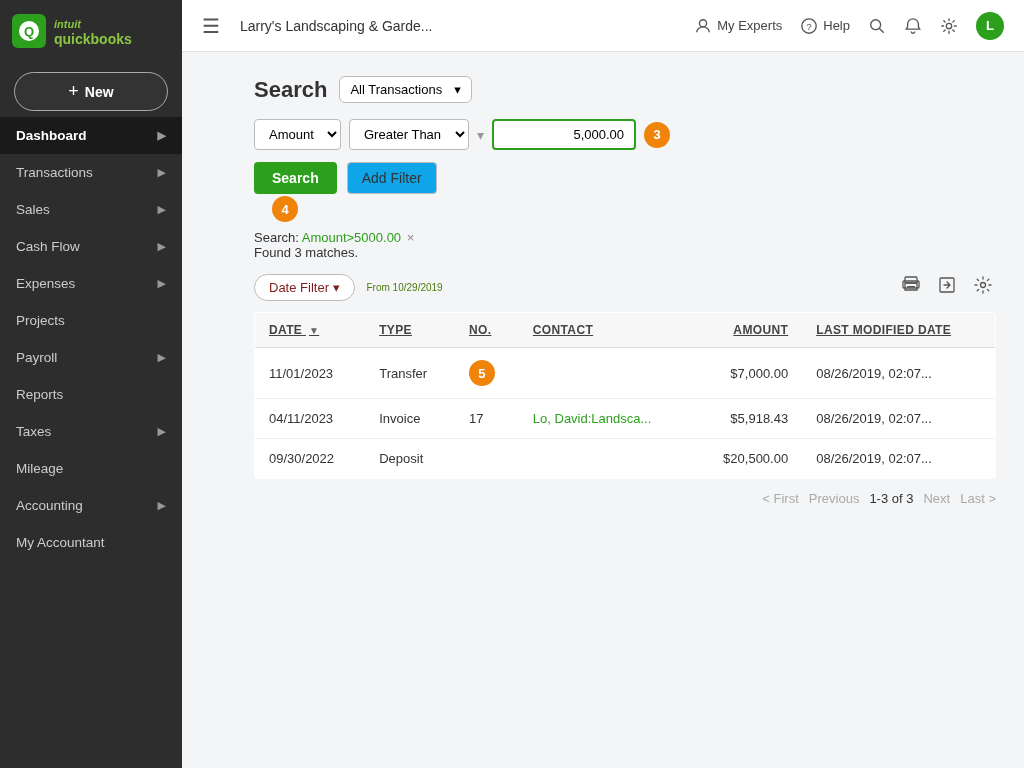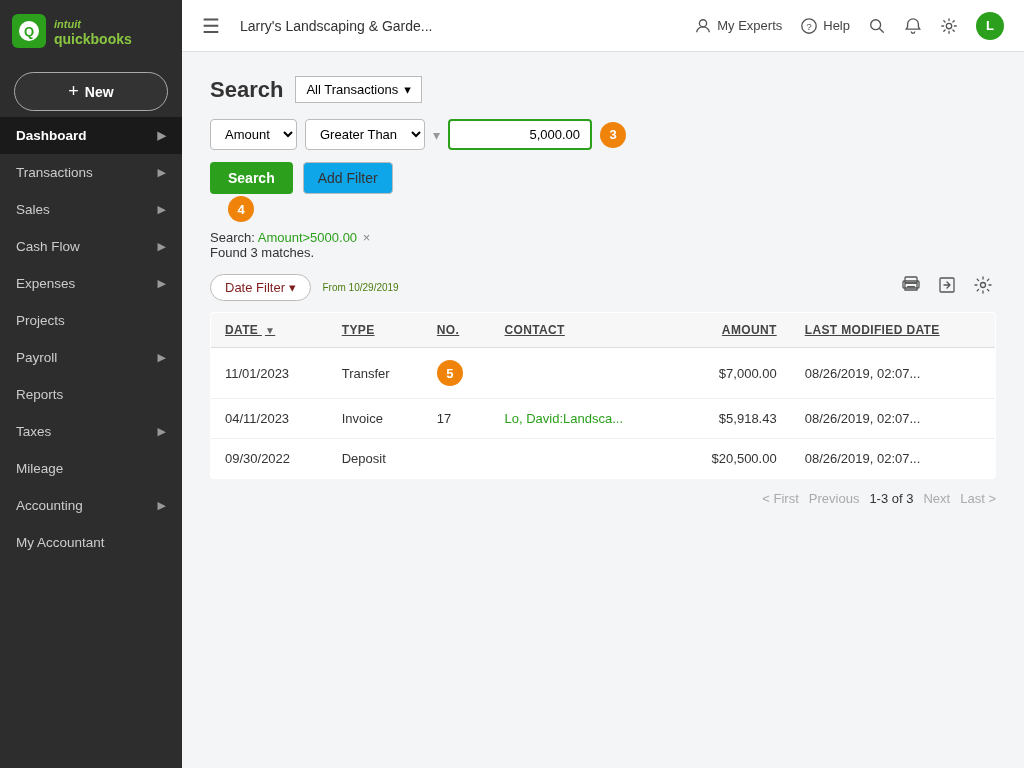--- a/index.html
+++ b/index.html
@@ -25,26 +25,26 @@
     .topbar { background: #fff; border-bottom: 1px solid #e0e0e0; padding: 0 20px; height: 52px; display: flex; align-items: center; gap: 16px; flex-shrink: 0; }
     .topbar-menu { font-size: 20px; cursor: pointer; color: #555; margin-right: 4px; }
     .company-name { font-size: 14px; color: #333; font-weight: 500; flex: 1; }
     .topbar-actions { display: flex; align-items: center; gap: 18px; }
     .topbar-action { display: flex; align-items: center; gap: 5px; color: #444; cursor: pointer; font-size: 13px; }
     .topbar-action svg { width: 18px; height: 18px; }
     .topbar-action .label { font-size: 13px; }
     .avatar { width: 28px; height: 28px; background: #2ca01c; border-radius: 50%; display: flex; align-items: center; justify-content: center; color: #fff; font-size: 13px; font-weight: 700; }
 
     
-    .content { flex: 1; overflow-y: auto; padding: 24px 28px; background: #f4f5f7; }
+    .content { flex: 1; overflow-y: auto; padding: 24px 28px; background: #f4f5f7; margin-left: 44px; }
 
     
     .search-header { display: flex; align-items: center; gap: 12px; margin-bottom: 16px; }
     .search-title { font-size: 22px; font-weight: 600; color: #333; }
-    .search-type-select { border: 1.5px solid #bbb; border-radius: 0; padding: 5px 10px; font-size: 13px; background: #fff; cursor: pointer; display: flex; align-items: center; gap: 6px; }
+    .search-type-select { border: 1.5px solid #bbb; border-radius: 6px; padding: 5px 10px; font-size: 13px; background: #fff; cursor: pointer; display: flex; align-items: center; gap: 12px; }
 
     
     .filter-row { display: flex; align-items: center; gap: 8px; margin-bottom: 12px; }
     .filter-select { border: 1.5px solid #bbb; border-radius: 4px; padding: 6px 10px; font-size: 13px; background: #fff; cursor: pointer; }
     .filter-input { border: 2px solid #2ca01c; border-radius: 4px; padding: 6px 10px; font-size: 13px; width: 144px; text-align: right; outline: none; }
     .step-badge { background: #f0830a; color: #fff; border-radius: 50%; width: 26px; height: 26px; display: flex; align-items: center; justify-content: center; font-size: 13px; font-weight: 700; flex-shrink: 0; }
 
     
     .btn-search { background: #2ca01c; color: #fff; border: none; border-radius: 4px; padding: 8px 18px; font-size: 14px; font-weight: 600; cursor: pointer; }
     .btn-add-filter { background: #0ea5e9; color: #333; border: 1.5px solid #bbb; border-radius: 4px; padding: 7px 14px; font-size: 14px; cursor: pointer; }

